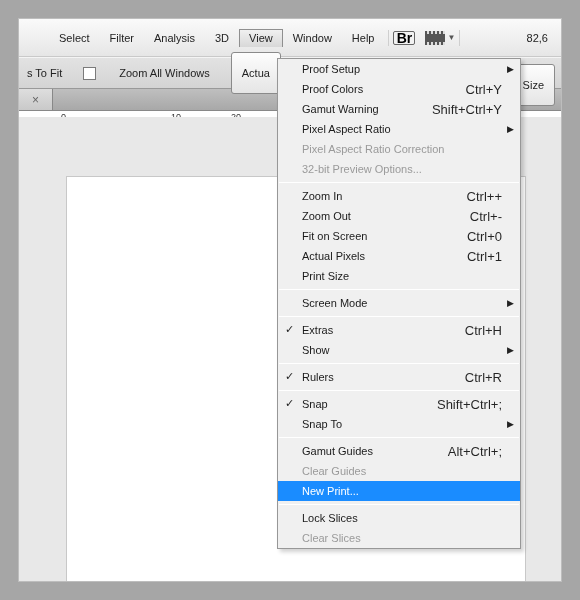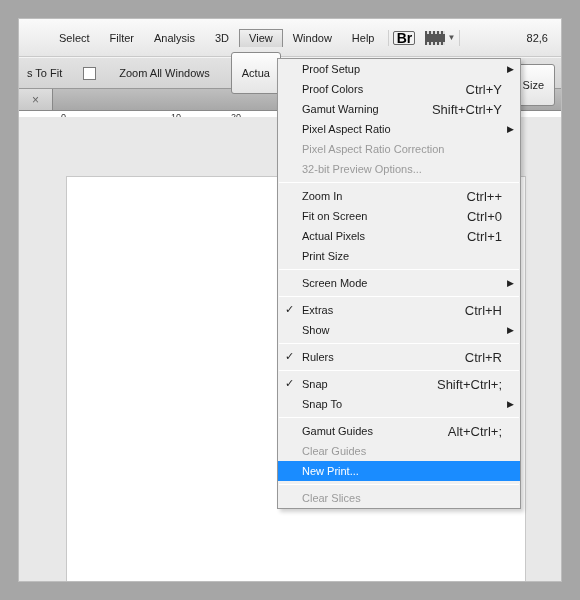--- a/index.html
+++ b/index.html
@@ -247,20 +247,24 @@
       </div>
       <div class="menu-row disabled">
         <span class="menu-label">32-bit Preview Options...</span>
       </div>
       <div class="menu-sep"></div>
       <div class="menu-row">
         <span class="menu-label">Zoom In</span>
         <span class="menu-accel">Ctrl++</span>
       </div>
       <div class="menu-row">
+        <span class="menu-label">Zoom Out</span>
+        <span class="menu-accel">Ctrl+-</span>
+      </div>
+      <div class="menu-row">
         <span class="menu-label">Fit on Screen</span>
         <span class="menu-accel">Ctrl+0</span>
       </div>
       <div class="menu-row">
         <span class="menu-label">Actual Pixels</span>
         <span class="menu-accel">Ctrl+1</span>
       </div>
       <div class="menu-row">
         <span class="menu-label">Print Size</span>
       </div>
@@ -300,18 +304,21 @@
         <span class="menu-label">Gamut Guides</span>
         <span class="menu-accel">Alt+Ctrl+;</span>
       </div>
       <div class="menu-row disabled">
         <span class="menu-label">Clear Guides</span>
       </div>
       <div class="menu-row highlight">
         <span class="menu-label">New Print...</span>
       </div>
       <div class="menu-sep"></div>
+      <div class="menu-row">
+        <span class="menu-label">Lock Slices</span>
+      </div>
       <div class="menu-row disabled">
         <span class="menu-label">Clear Slices</span>
       </div>
     </div>
 
 </div>
 
 </body></html>

